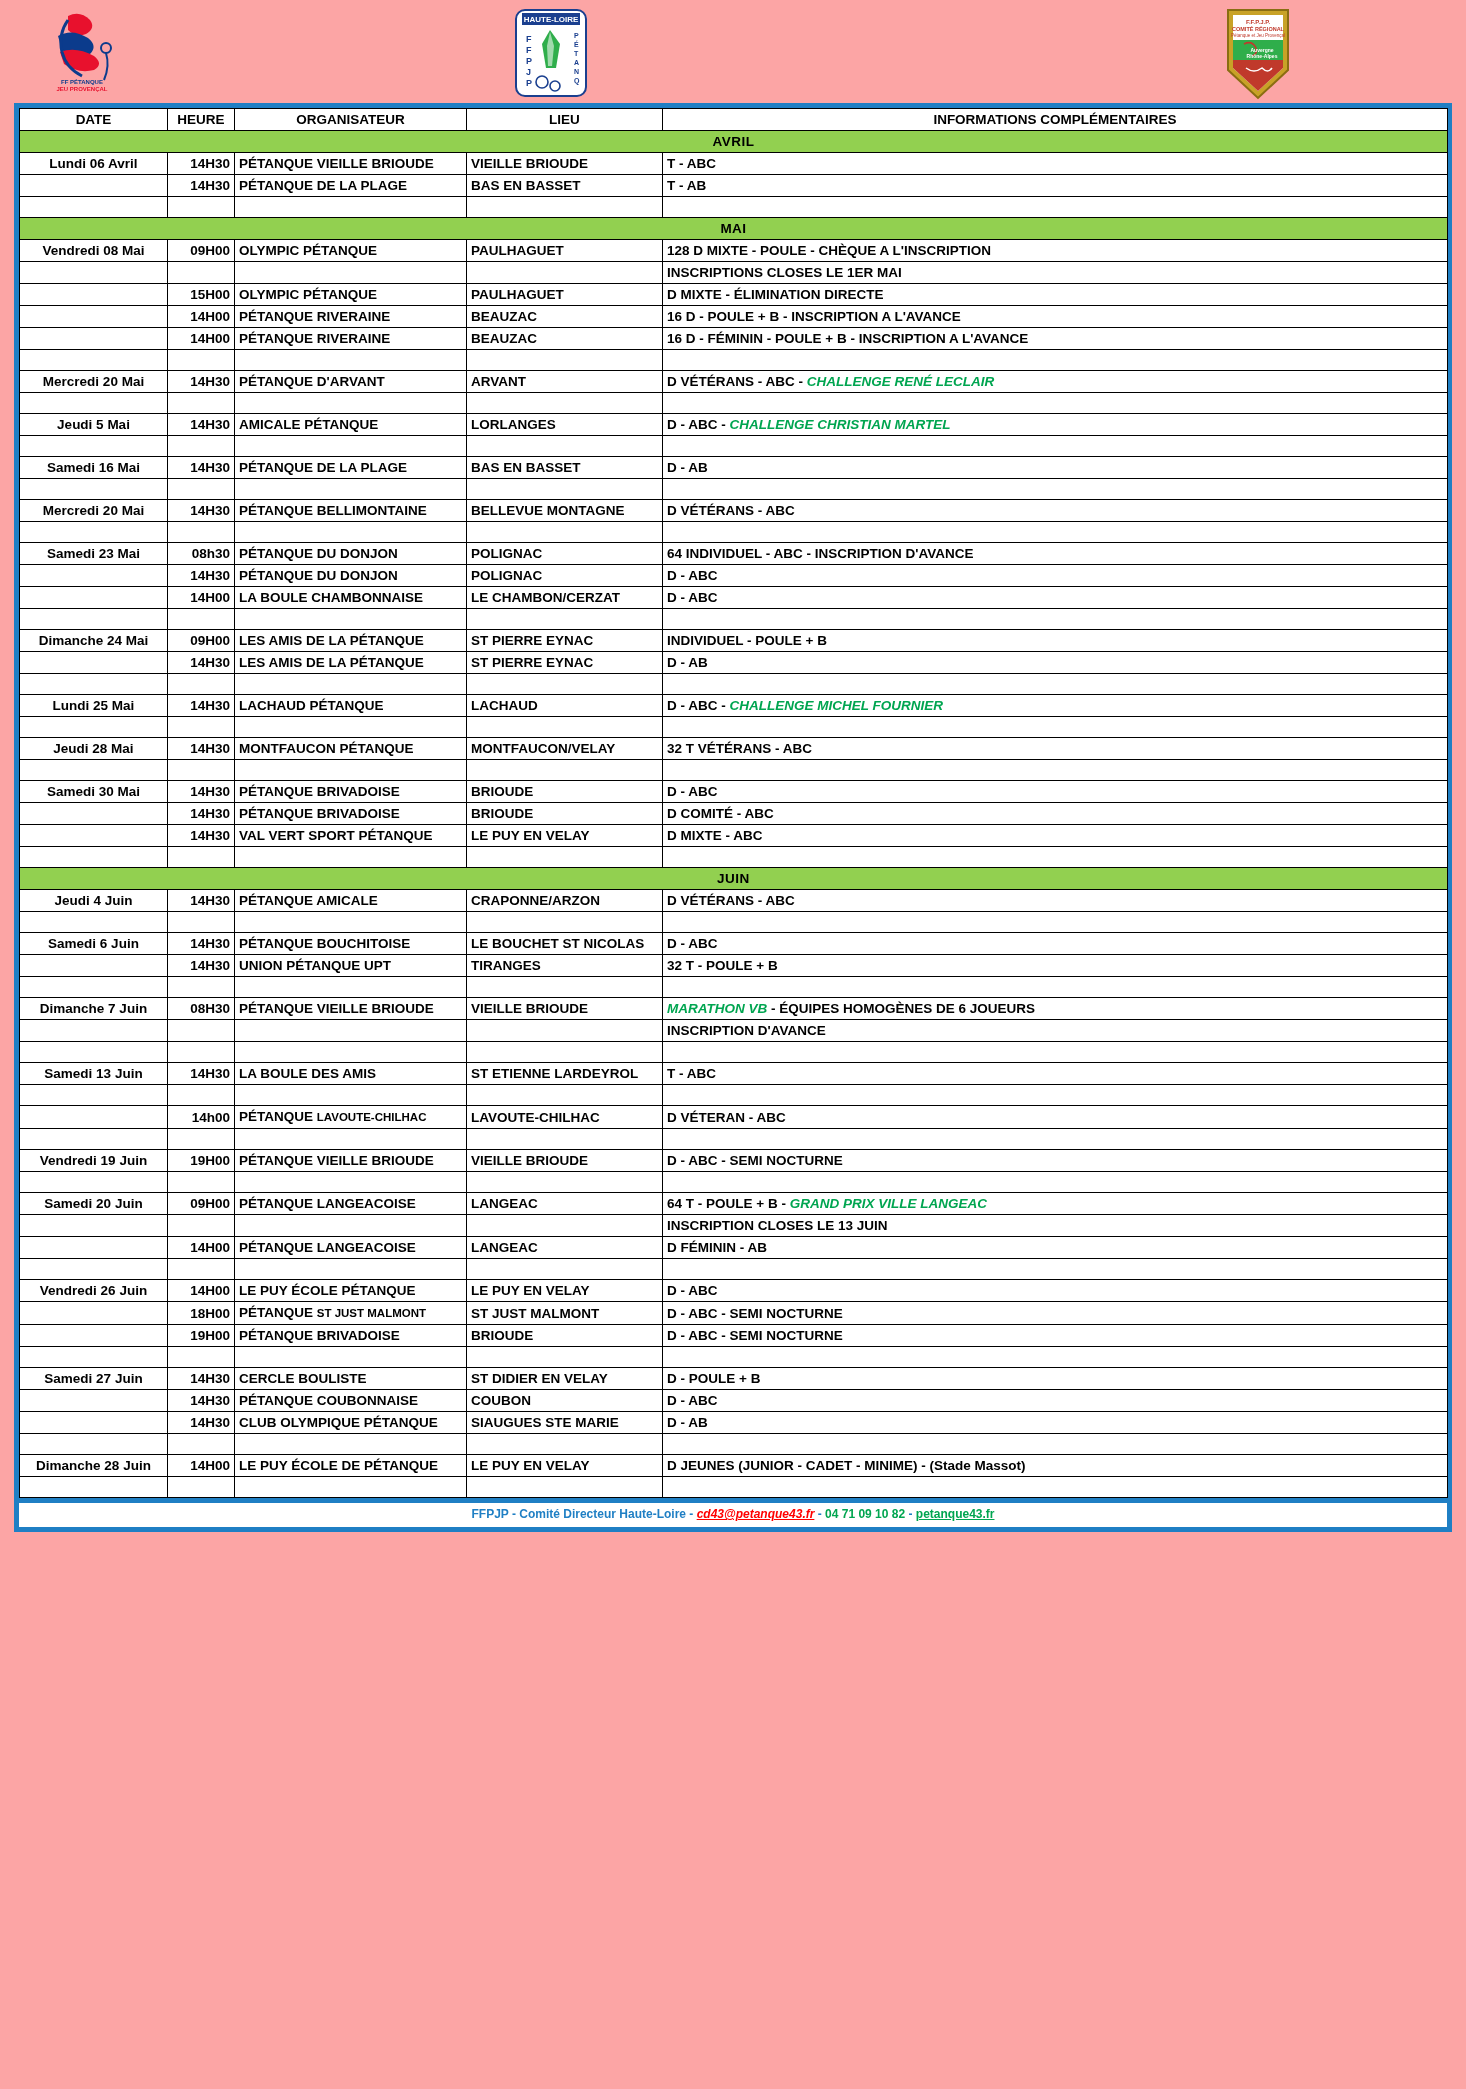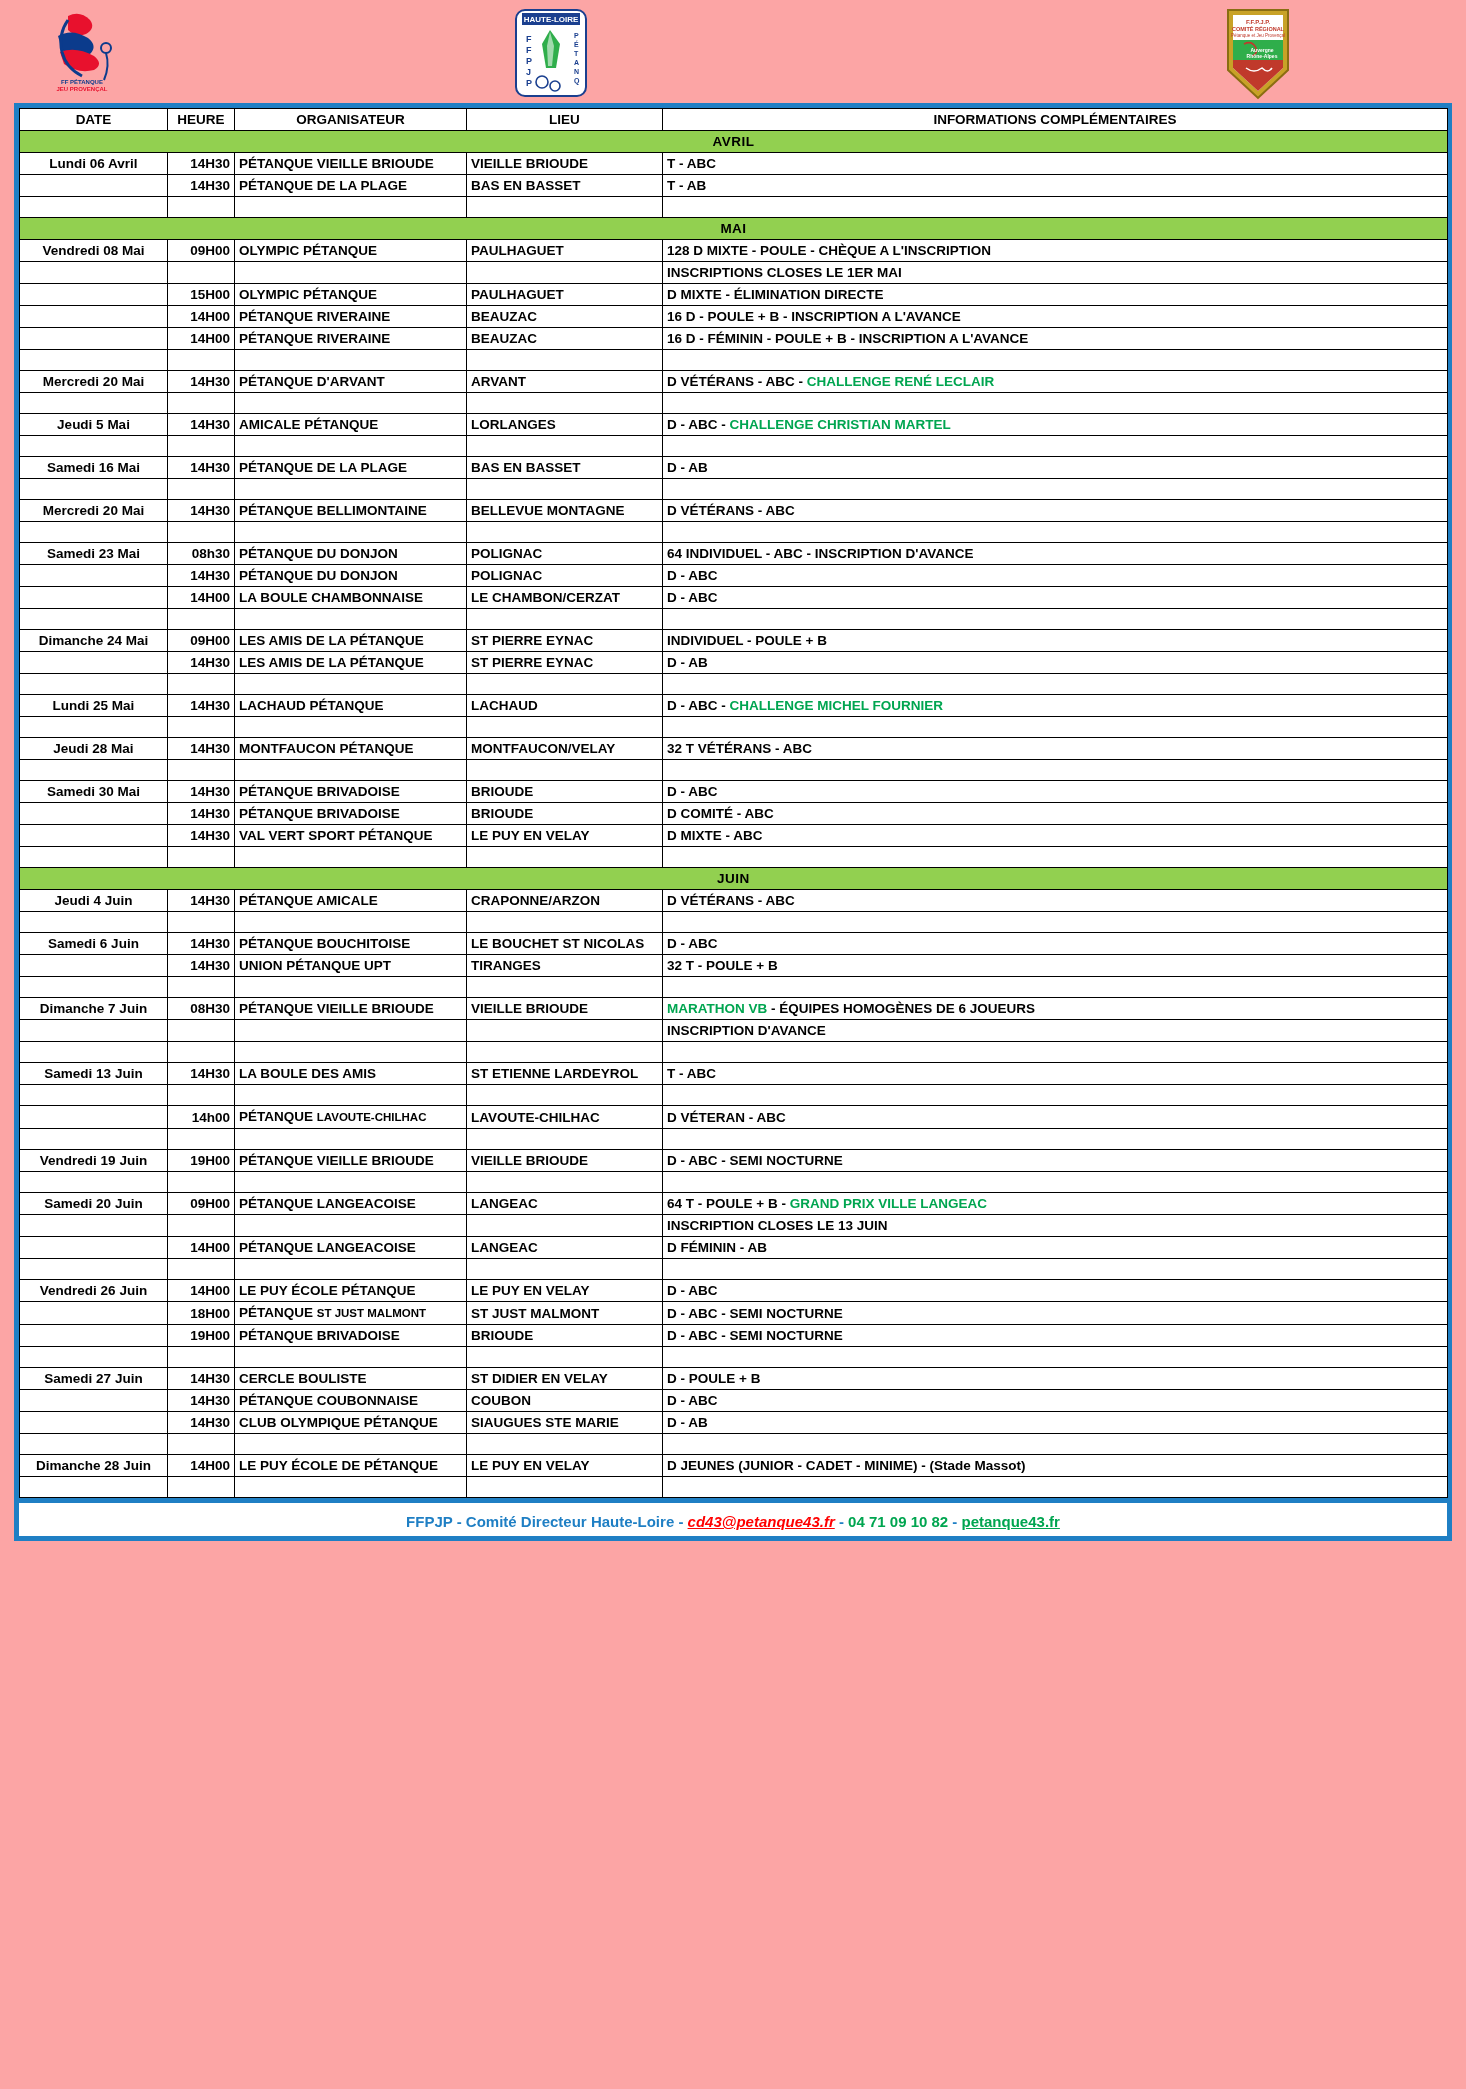--- a/index.html
+++ b/index.html
@@ -107,34 +107,35 @@
   td.date  { text-align: center;   padding-left: 3px; }
   td.heure { text-align: right;  padding-right: 6px; }
   td.org   { text-align: left;   padding-left: 5px; }
   td.lieu  { text-align: left;   padding-left: 5px; }
   td.info  { text-align: left;   padding-left: 5px; }
 
   tr.spacer td { height: 21px; }
 
   .green-it {
     color: #00a550;
+    font-style: italic;
     font-weight: bold;
   }
   .small-caps-txt {
     font-size: 11.5px;
     font-weight: bold;
     letter-spacing: 0;
   }
 
   
   .footer {
     border-top: 5px solid #1f7fc4;
     text-align: center;
-    padding: 10px 0 6px 0;
-    font-size: 15px;
+    padding: 4px 0 6px 0;
+    font-size: 12px;
     font-weight: bold;
     color: #1f7fc4;
     background: #fff;
   }
   .footer .mail {
     color: #ff0000;
     font-style: italic;
     text-decoration: underline;
   }
   .footer .phone { color: #00a550; }

